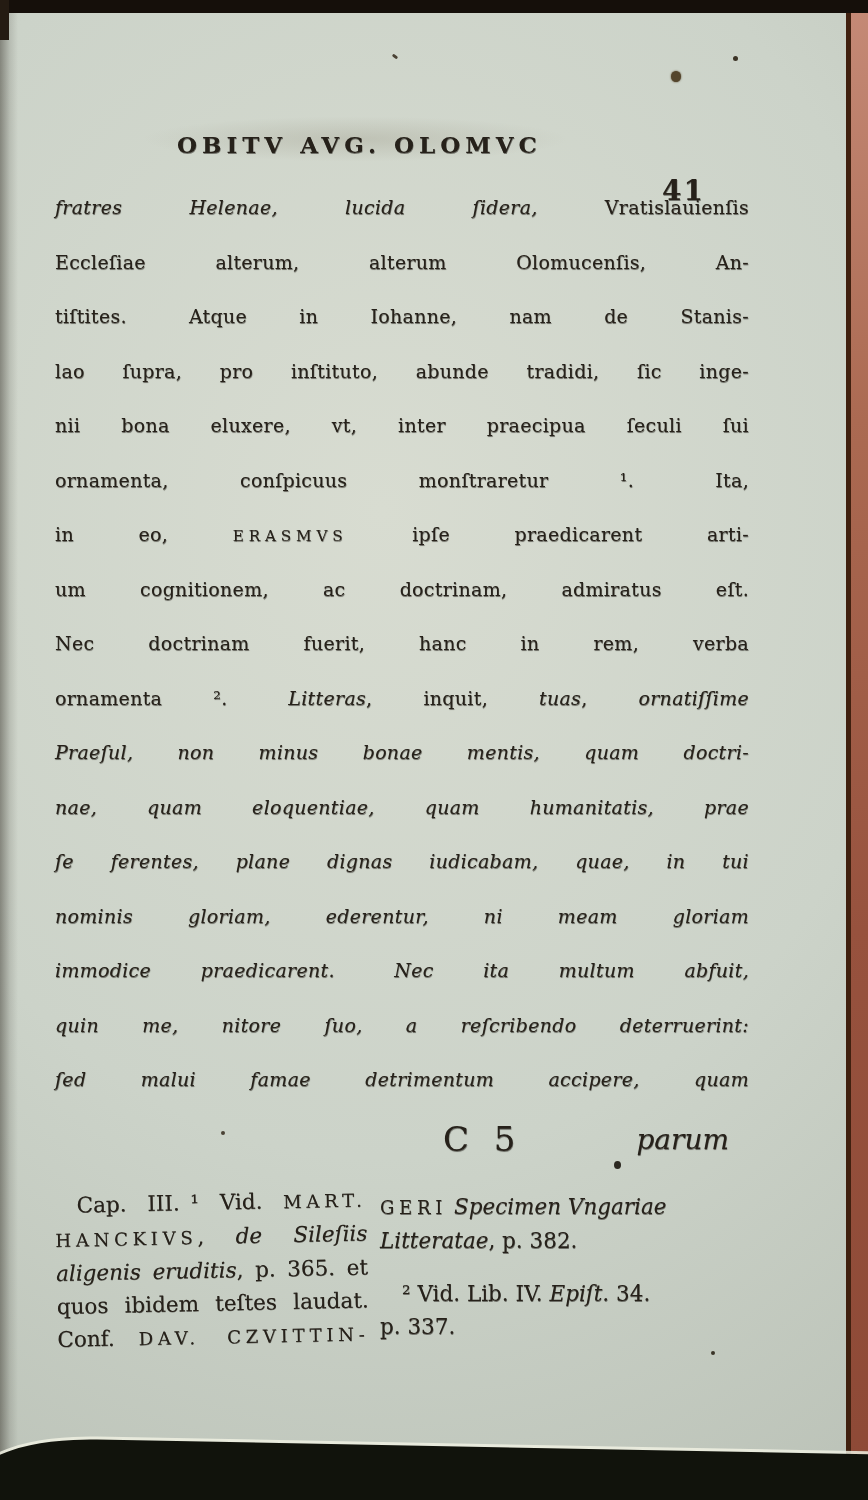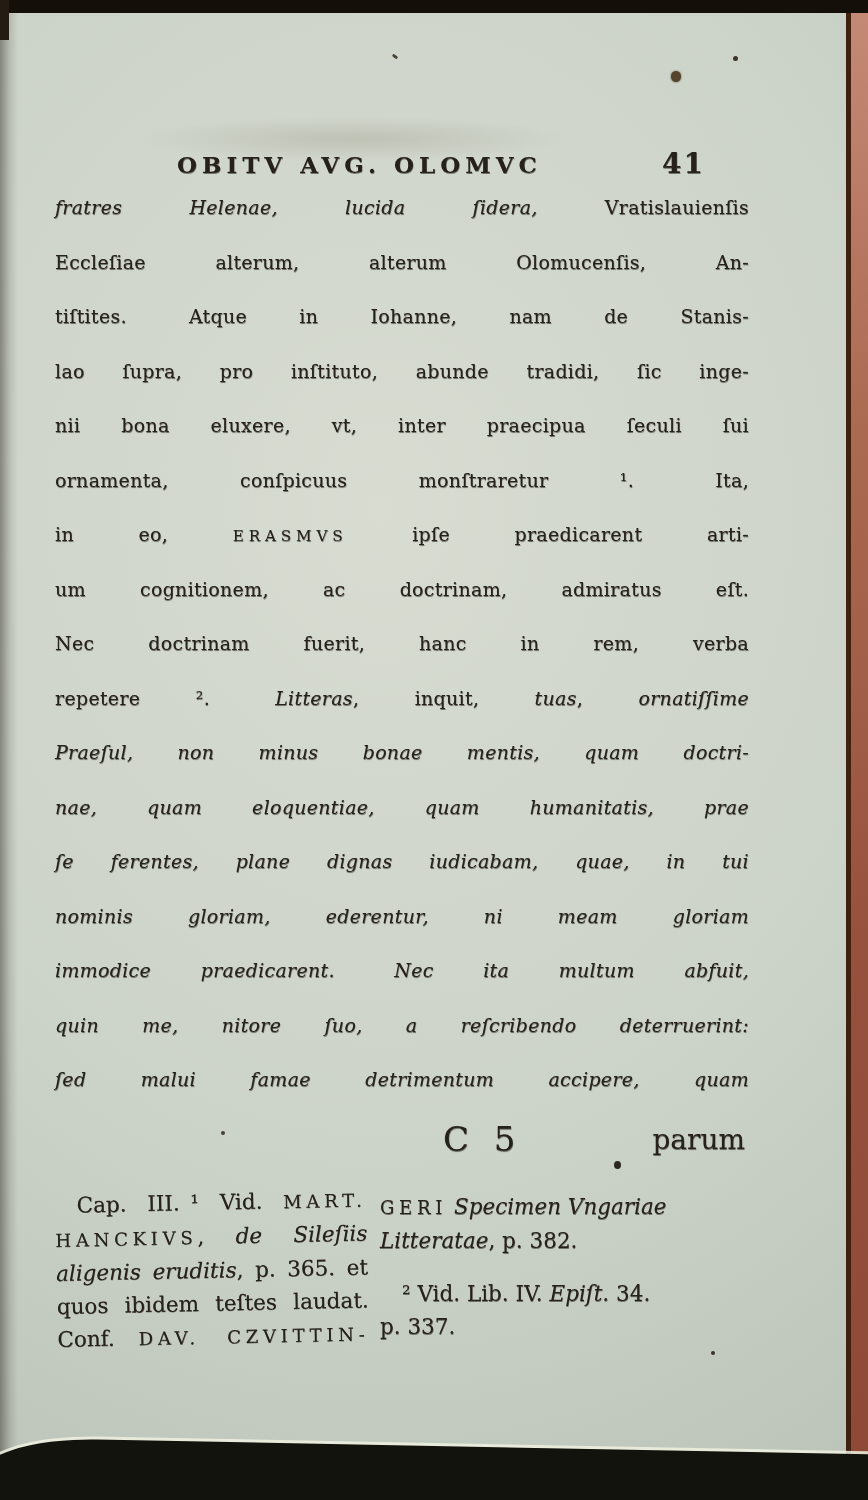--- a/index.html
+++ b/index.html
@@ -37,37 +37,37 @@
   .spot{position:absolute;border-radius:50%;z-index:2;}
   .spot.s1{left:671px;top:71px;width:10px;height:11px;background:#54452c;box-shadow:0 0 2px #54452c;}
   .spot.s2{left:733px;top:56px;width:5px;height:5px;background:#3c3426;}
   .spot.s3{left:614px;top:1161px;width:7px;height:8px;background:#2c2820;}
   .spot.s4{left:221px;top:1131px;width:4px;height:4px;background:#4a4234;}
   .spot.s5{left:392px;top:55px;width:6px;height:3px;background:#4a4234;transform:rotate(38deg);border-radius:2px;}
   .spot.s6{left:711px;top:1351px;width:4px;height:4px;background:#3a3428;}
   
   .content{position:relative;z-index:3;}
   .page-header{position:absolute;top:131px;left:55px;width:694px;
-    display:flex;align-items:baseline;}
+    display:flex;align-items:baseline;flex-direction:column;}
   .running-title{margin-left:122px;font-size:23px;font-weight:bold;
     letter-spacing:5px;text-shadow:.4px .5px .6px rgba(20,16,12,.5);}
   .page-number{margin-left:auto;margin-right:44px;font-size:28px;font-weight:bold;
     letter-spacing:2px;text-shadow:.4px .5px .6px rgba(20,16,12,.5);margin-top:16px;}
   .body-text{position:absolute;top:180px;left:55px;width:694px;}
   .body-text .line{height:54.5px;line-height:54.5px;font-size:19px;
     white-space:nowrap;letter-spacing:.3px;
     text-align:justify;text-align-last:justify;
     text-shadow:.4px .6px .7px rgba(22,18,13,.55);}
   .rm{font-style:normal;}
   .it{font-style:italic;}
   .sc{letter-spacing:.32em;font-size:.8em;}
   .sig-line{position:absolute;top:1112px;left:55px;width:694px;height:55px;
     line-height:55px;font-size:28px;text-shadow:.4px .6px .7px rgba(22,18,13,.55);}
   .signature{position:absolute;left:388px;font-size:34px;letter-spacing:7px;}
-  .catchword{position:absolute;right:4px;}
+  .catchword{position:absolute;right:20px;font-style:italic;}
   .fn{position:absolute;font-size:21.5px;line-height:33px;
     text-shadow:.3px .5px .5px rgba(22,18,13,.5);}
   .fn .line{min-height:33px;}
   .fn .line.ind{text-indent:22px;}
   .fn .line.fn-gap{min-height:20px;height:20px;}
   .fn-left{top:1188px;left:55px;width:312px;transform:rotate(-1.2deg);transform-origin:15% 20%;}
   .fn-left .line{text-align:justify;text-align-last:justify;white-space:nowrap;}
   .fn-right{top:1190px;left:380px;width:404px;}
   .fn .sc{letter-spacing:.26em;font-size:.84em;}
 </style>
@@ -92,21 +92,21 @@
     <div class="body-text" id="body-text">
         <div class="line"><span class="it">fratres Helenae, lucida ſidera,</span><span class="rm"> Vratislauienſis</span></div>
         <div class="line"><span class="rm">Eccleſiae alterum, alterum Olomucenſis, An-</span></div>
         <div class="line"><span class="rm">tiſtites.  Atque in Iohanne, nam de Stanis-</span></div>
         <div class="line"><span class="rm">lao ſupra, pro inſtituto, abunde tradidi, ſic inge-</span></div>
         <div class="line"><span class="rm">nii bona eluxere, vt, inter praecipua ſeculi ſui</span></div>
         <div class="line"><span class="rm">ornamenta, conſpicuus monſtraretur ¹.  Ita,</span></div>
         <div class="line"><span class="rm">in eo, </span><span class="sc">ERASMVS</span><span class="rm"> ipſe praedicarent arti-</span></div>
         <div class="line"><span class="rm">um cognitionem, ac doctrinam, admiratus eſt.</span></div>
         <div class="line"><span class="rm">Nec doctrinam fuerit, hanc in rem, verba</span></div>
-        <div class="line"><span class="rm">repetere ².  </span><span class="it">Litteras</span><span class="rm">, inquit, </span><span class="it">tuas</span><span class="rm">, </span><span class="it">ornatiſſime</span></div>
+        <div class="line"><span class="rm">ornamenta ².  </span><span class="it">Litteras</span><span class="rm">, inquit, </span><span class="it">tuas</span><span class="rm">, </span><span class="it">ornatiſſime</span></div>
         <div class="line"><span class="it">Praeſul, non minus bonae mentis, quam doctri-</span></div>
         <div class="line"><span class="it">nae, quam eloquentiae, quam humanitatis, prae</span></div>
         <div class="line"><span class="it">ſe ferentes, plane dignas iudicabam, quae, in tui</span></div>
         <div class="line"><span class="it">nominis gloriam, ederentur, ni meam gloriam</span></div>
         <div class="line"><span class="it">immodice praedicarent.  Nec ita multum abfuit,</span></div>
         <div class="line"><span class="it">quin me, nitore ſuo, a reſcribendo deterruerint:</span></div>
         <div class="line"><span class="it">ſed malui famae detrimentum accipere, quam</span></div>
       </div>
 
     <div class="sig-line">

